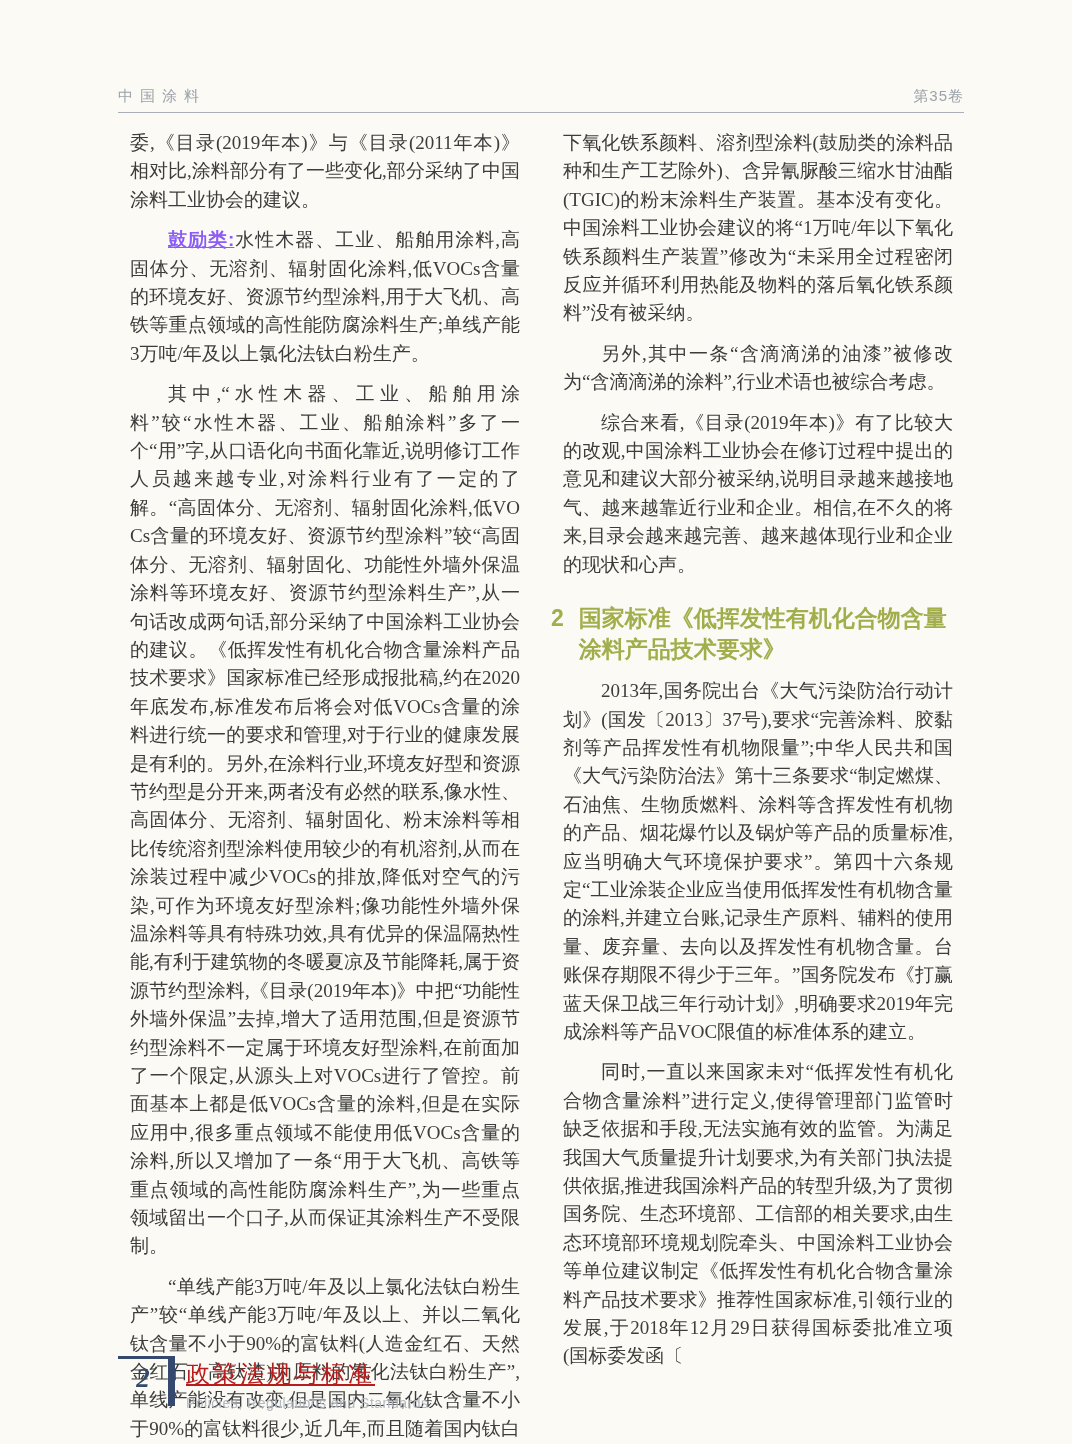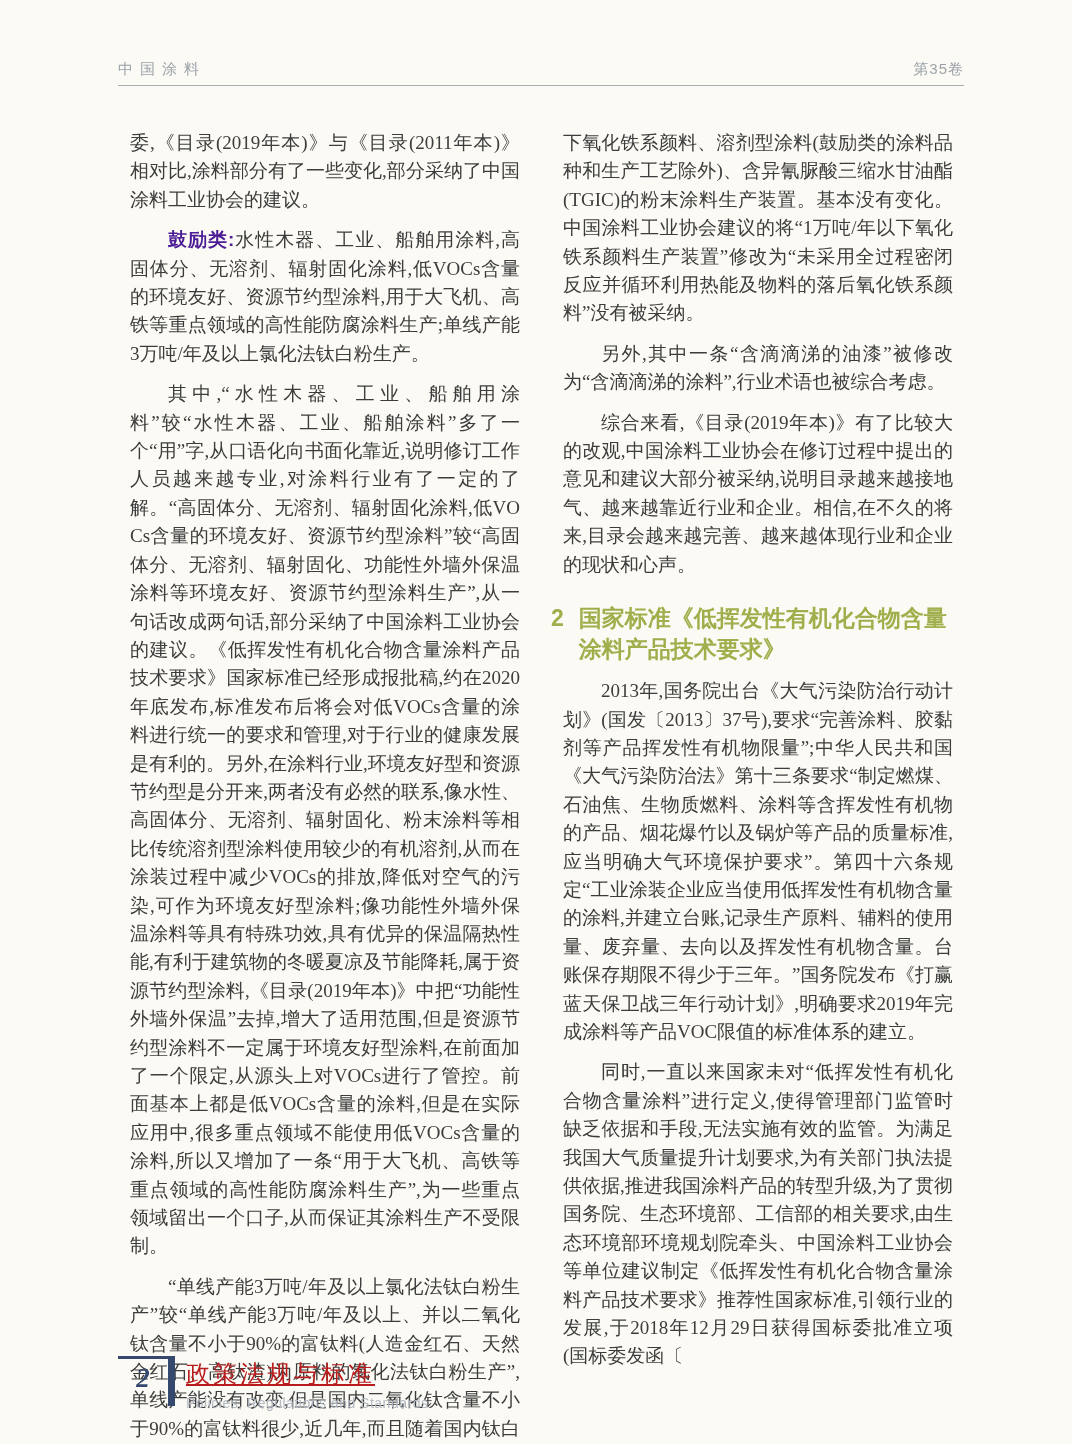--- a/index.html
+++ b/index.html
@@ -2,37 +2,37 @@
 <html><head>
 <meta charset="utf-8">
 <style>
   html,body{margin:0;padding:0;background:#fbfaf4;}
   .page{
     position:relative;width:1072px;height:1444px;background:#fbfaf4;overflow:hidden;
     font-family:"Liberation Serif",serif;color:#3c3c3c;
   }
   
   .page-header{
-    position:absolute;top:60px;left:118px;right:108px;
+    position:absolute;top:87px;left:118px;right:108px;
     display:flex;justify-content:space-between;align-items:flex-end;
     padding-bottom:6px;border-bottom:1px solid #a9afb6;
     color:#9ba2aa;font-size:15px;font-family:"Liberation Sans",sans-serif;
   }
   .journal-name{letter-spacing:7px;}
   .volume{letter-spacing:1px;margin-left:24px;}
   
   .content{position:absolute;top:117px;left:118px;right:107px;display:flex;gap:19px;}
   .column{width:414px;flex:none;}
   .para{
     margin:12px;font-size:19px;line-height:28.4px;
     text-align:justify;text-justify:inter-ideograph;word-break:break-all;
     text-indent:2em;
   }
   .para.cont{text-indent:0;}
-  .lead{font-family:"Liberation Sans",sans-serif;font-weight:bold;color:#4c1d95;}
+  .lead{font-family:"Liberation Sans",sans-serif;font-weight:bold;color:#8b5cf6;text-decoration:underline;}
   .section-heading{
     display:flex;gap:15px;margin:24px 0 10px 0;
     color:#a2ae4b;font-family:"Liberation Sans",sans-serif;
     font-weight:bold;font-size:23px;line-height:31px;text-align:left;
   }
   .sec-num{flex:none;}
   
   .page-footer{position:absolute;left:118px;top:1356px;display:flex;align-items:flex-start;}
   .page-num-box{display:flex;align-items:flex-start;}
   .page-num{

